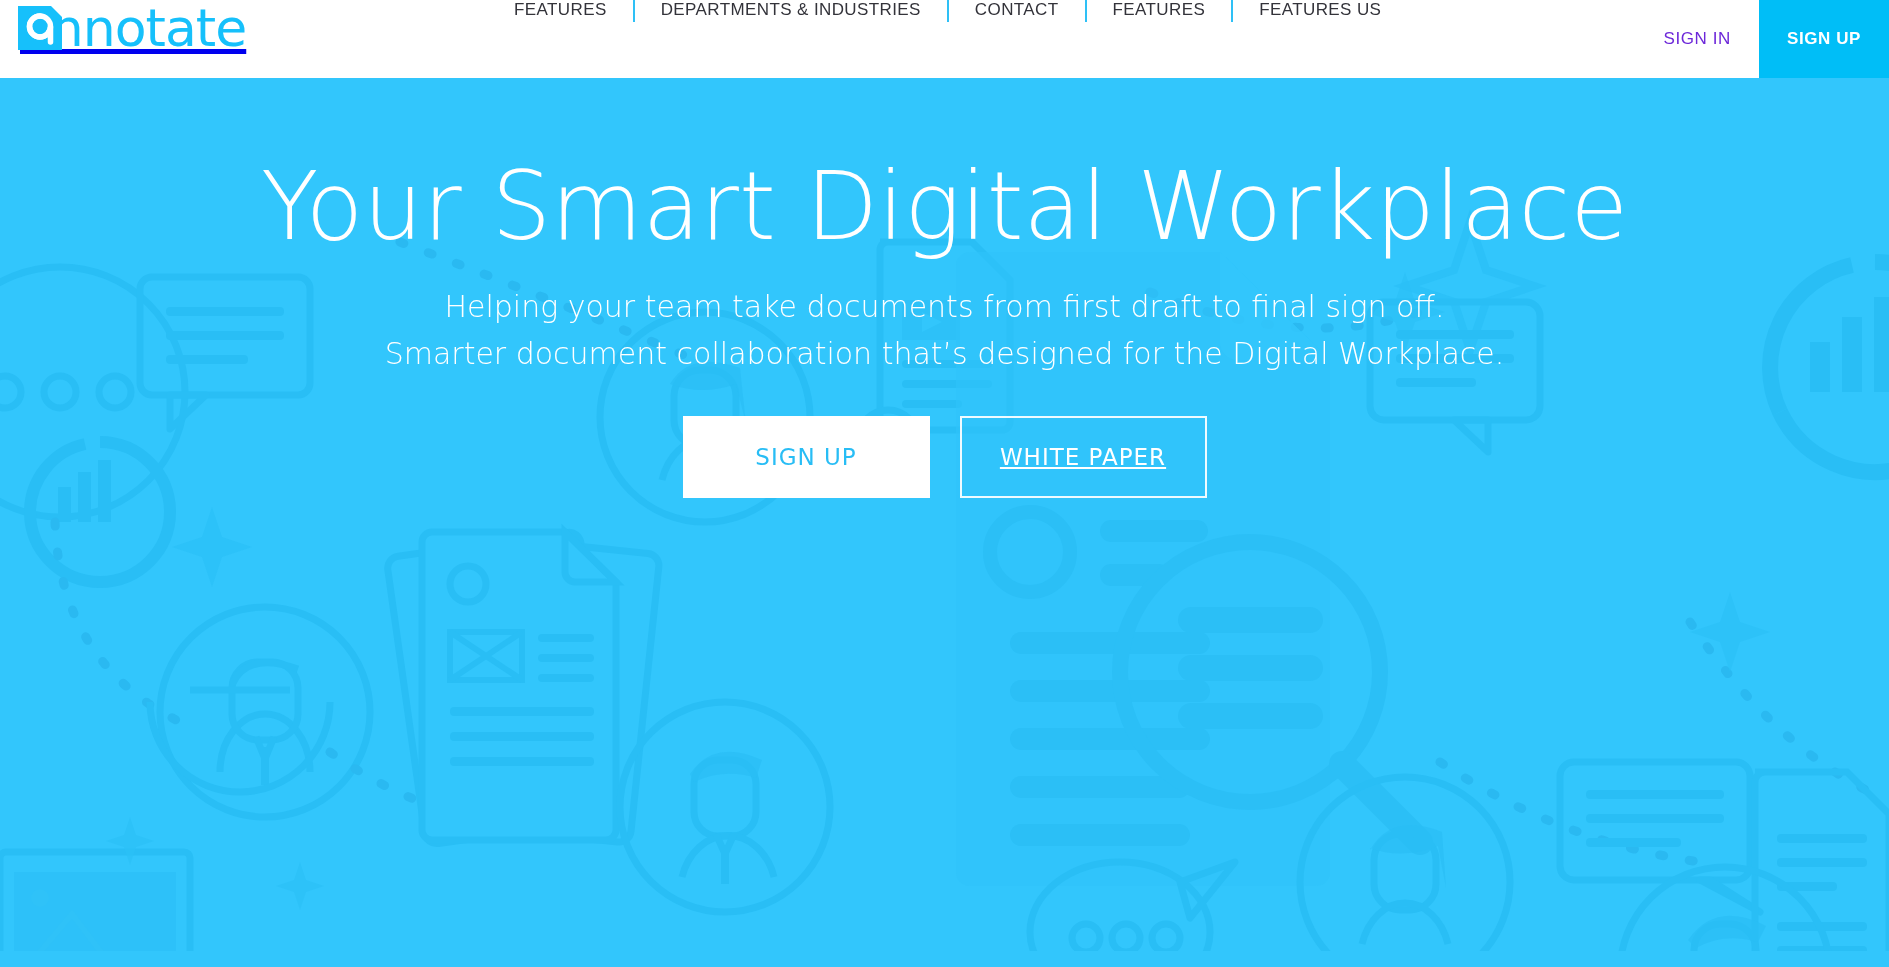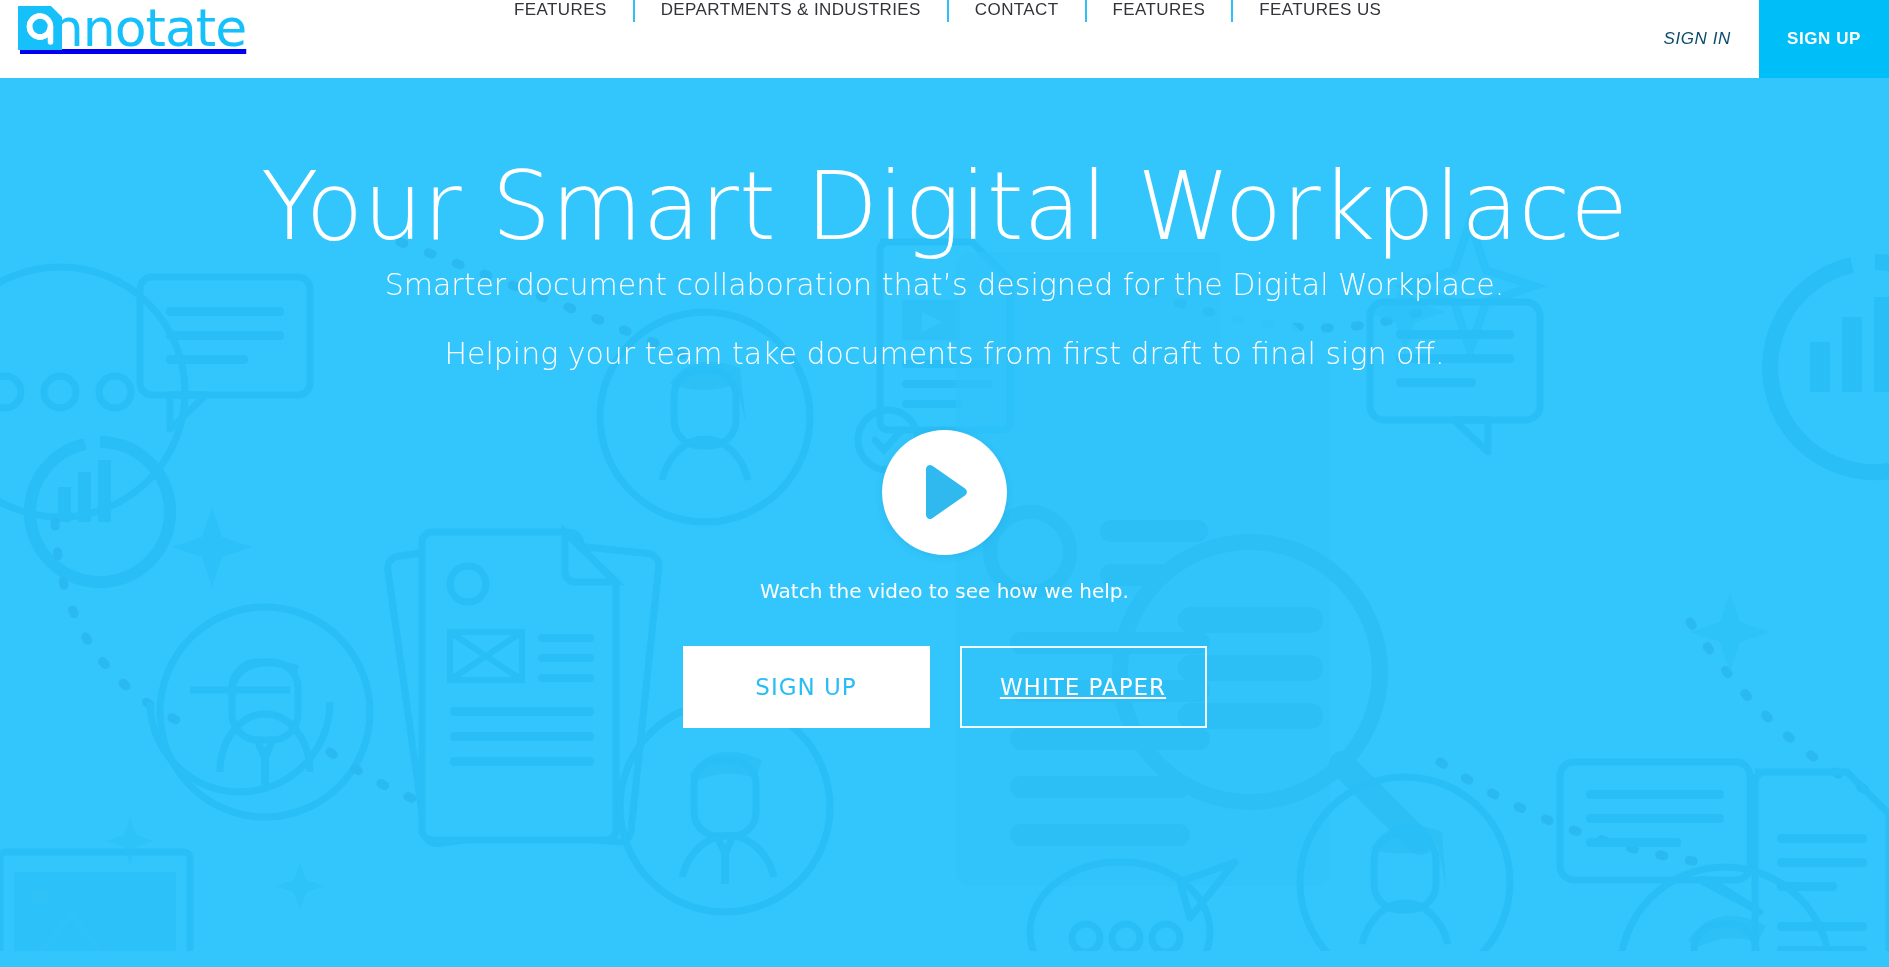--- a/index.html
+++ b/index.html
@@ -83,25 +83,24 @@
     height: 78px;
     display: flex;
     align-items: stretch;
   }
   .signin {
     display: flex;
     align-items: center;
     padding: 0 28px 0 0;
     font-size: 17px;
     letter-spacing: 0.6px;
-    color: #0c4a6e;
+    color: #6d28d9;
     text-decoration: none;
     cursor: pointer;
     height: 78px;
-    font-style: italic;
   }
   .signup-top {
     display: flex;
     align-items: center;
     justify-content: center;
     width: 130px;
     height: 78px;
     background: #00bef7;
     color: #ffffff;
     font-size: 17px;
@@ -425,30 +424,22 @@
       <rect x="101" y="148" width="8" height="34" fill="#29bef5"></rect>
     </g>
 
     <path d="M150 640 a90 90 0 0 0 180 0" fill="none" stroke="#29bef5" stroke-width="7"></path>
     <path d="M190 628 h100" stroke="#29bef5" stroke-width="7"></path>
   </svg>
 
   <div class="hero-content">
     <h1 class="hero-title">Your Smart Digital Workplace</h1>
 
+    <p class="hero-sub">Helping your team take documents from first draft to final sign off.</p>
     <p class="hero-sub" style="margin-top:8px">Smarter document collaboration that’s designed for the Digital Workplace.</p>
-    <p class="hero-sub">Helping your team take documents from first draft to final sign off.</p>
-
-    <div class="play-wrap">
-      <div class="play-btn">
-        <svg width="52" height="56" viewBox="0 0 52 56" aria-hidden="true">
-          <path d="M7 5 a4 4 0 0 1 6 -3.4 L46 24.6 a4 4 0 0 1 0 6.8 L13 54.4 A4 4 0 0 1 7 51 Z" fill="#2fb9ef"></path>
-        </svg>
-      </div>
-      <div class="play-caption">Watch the video to see how we help.</div>
-    </div>
+
 
     <div class="cta-row">
       <button class="btn btn-primary">SIGN UP</button>
       <button class="btn btn-ghost">WHITE PAPER</button>
     </div>
   </div>
 </div>
 
 </body></html>

